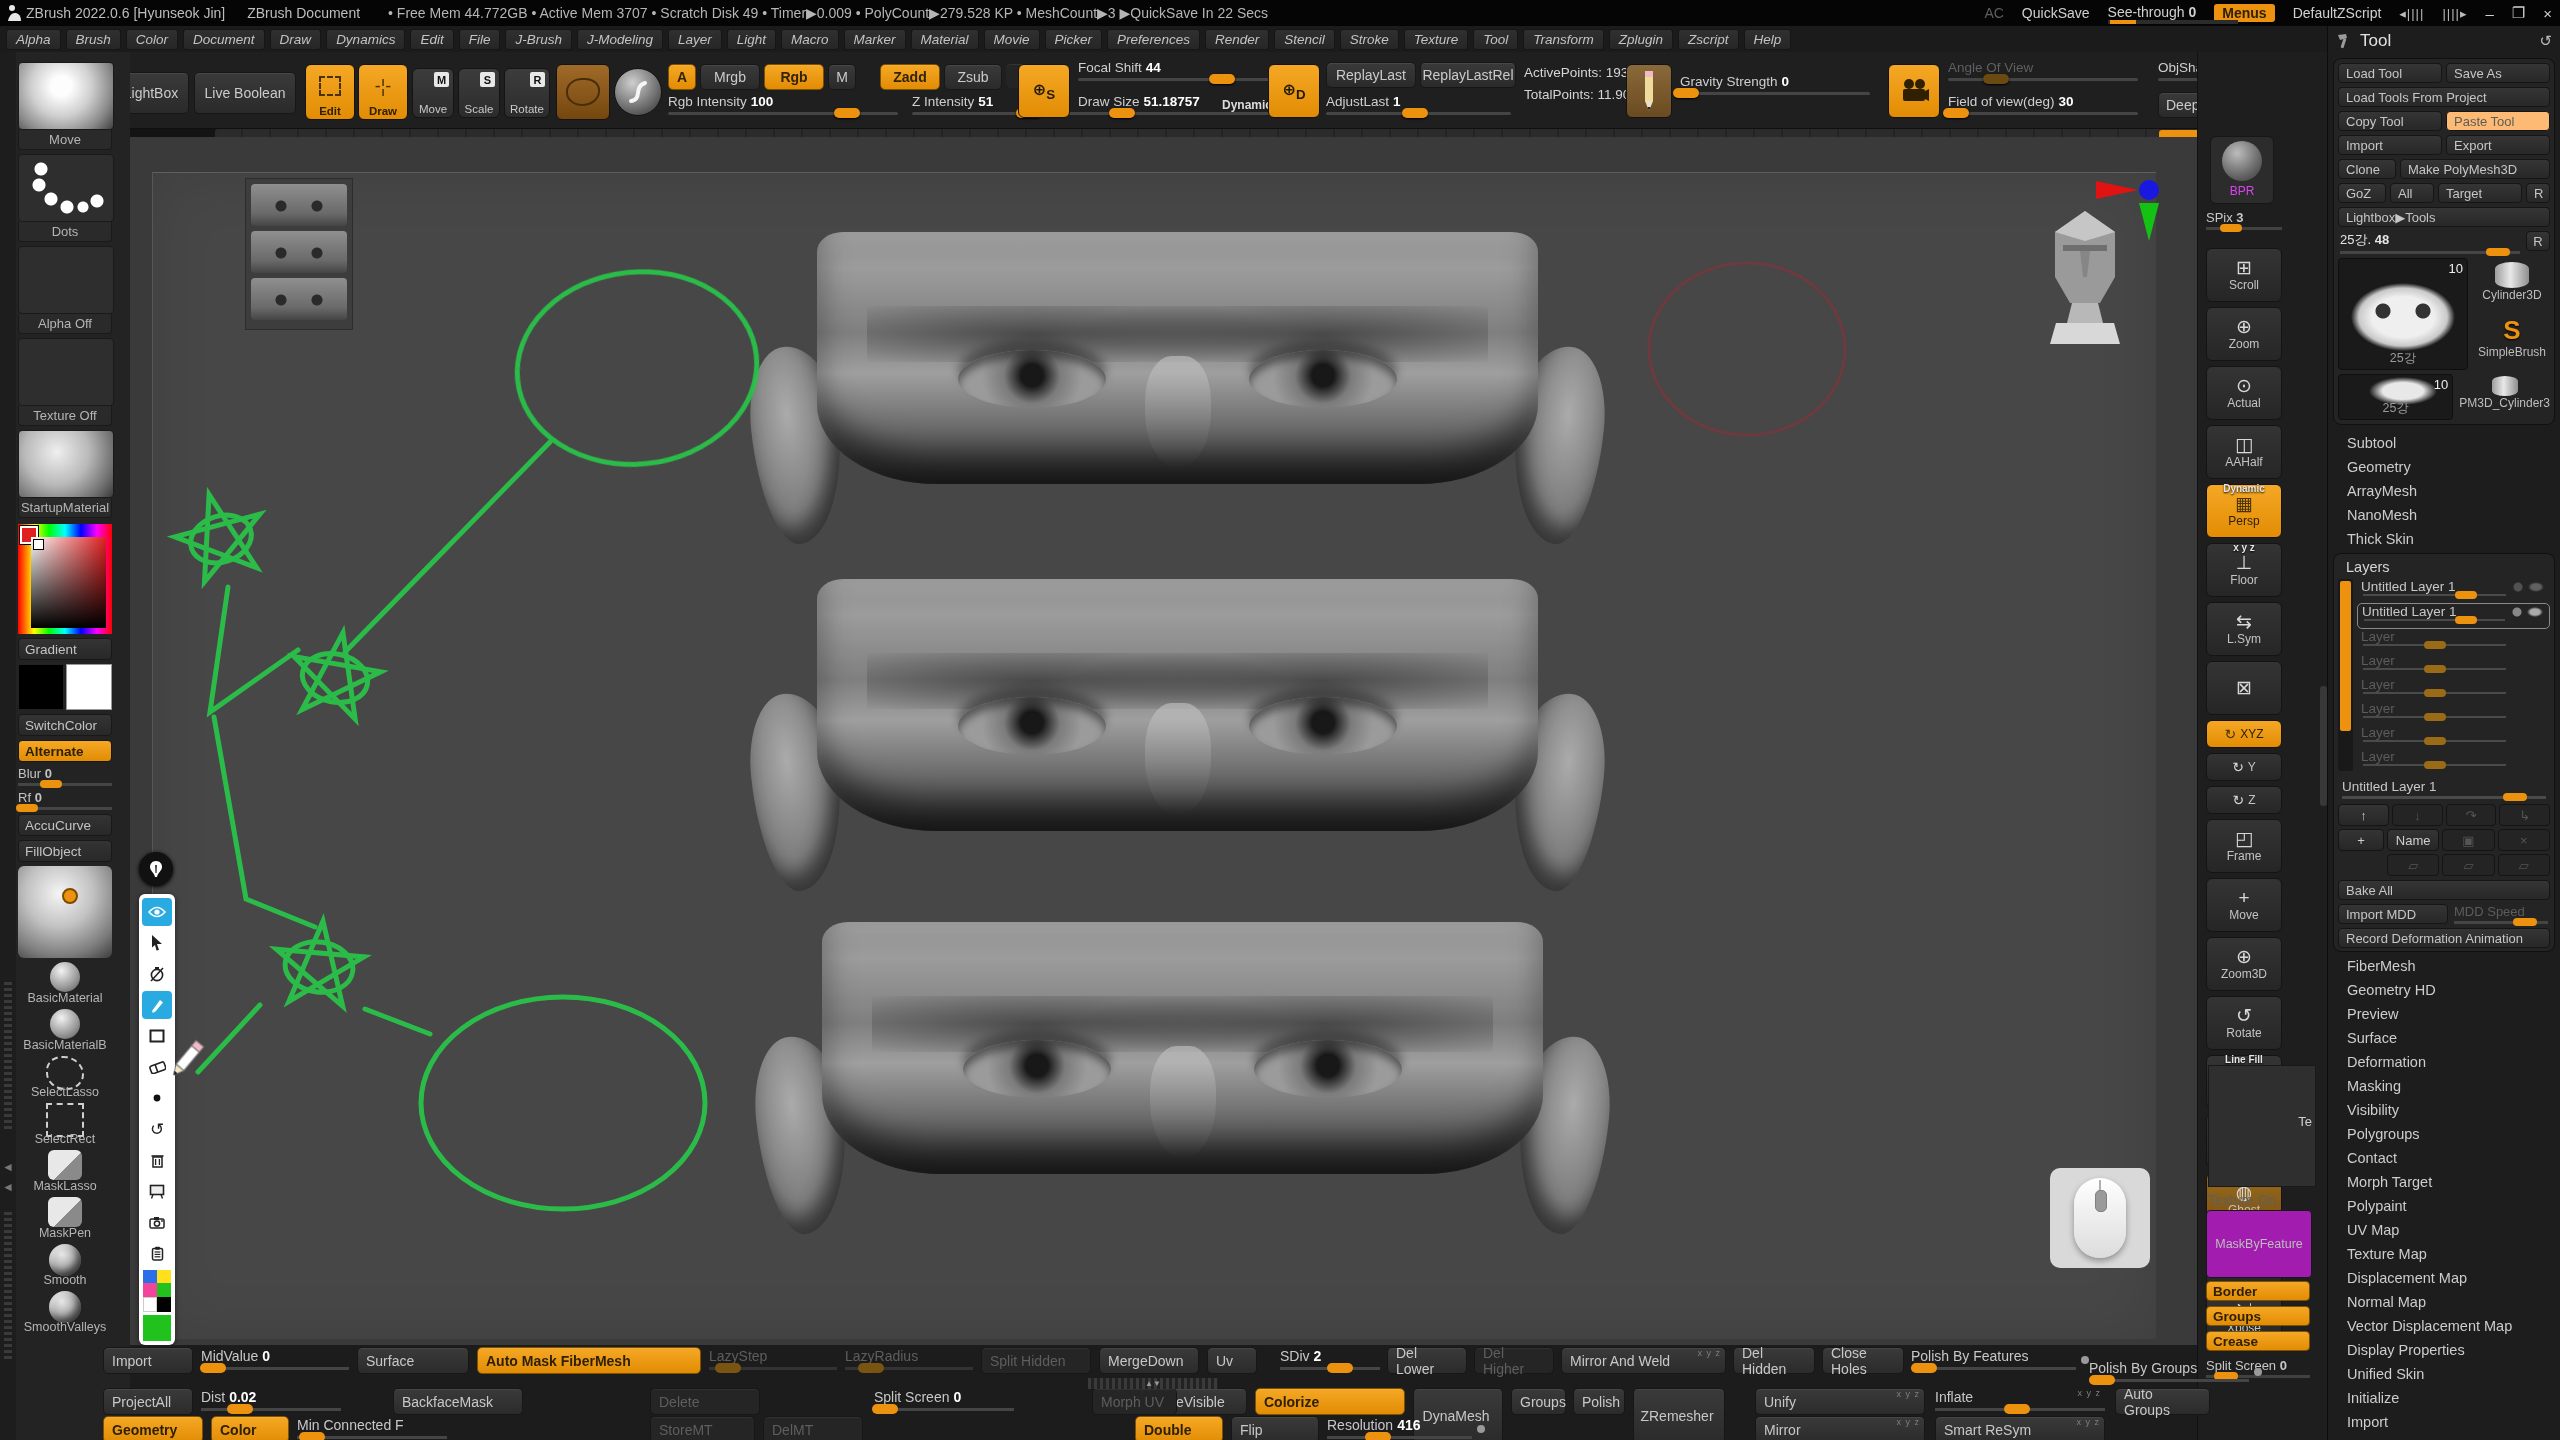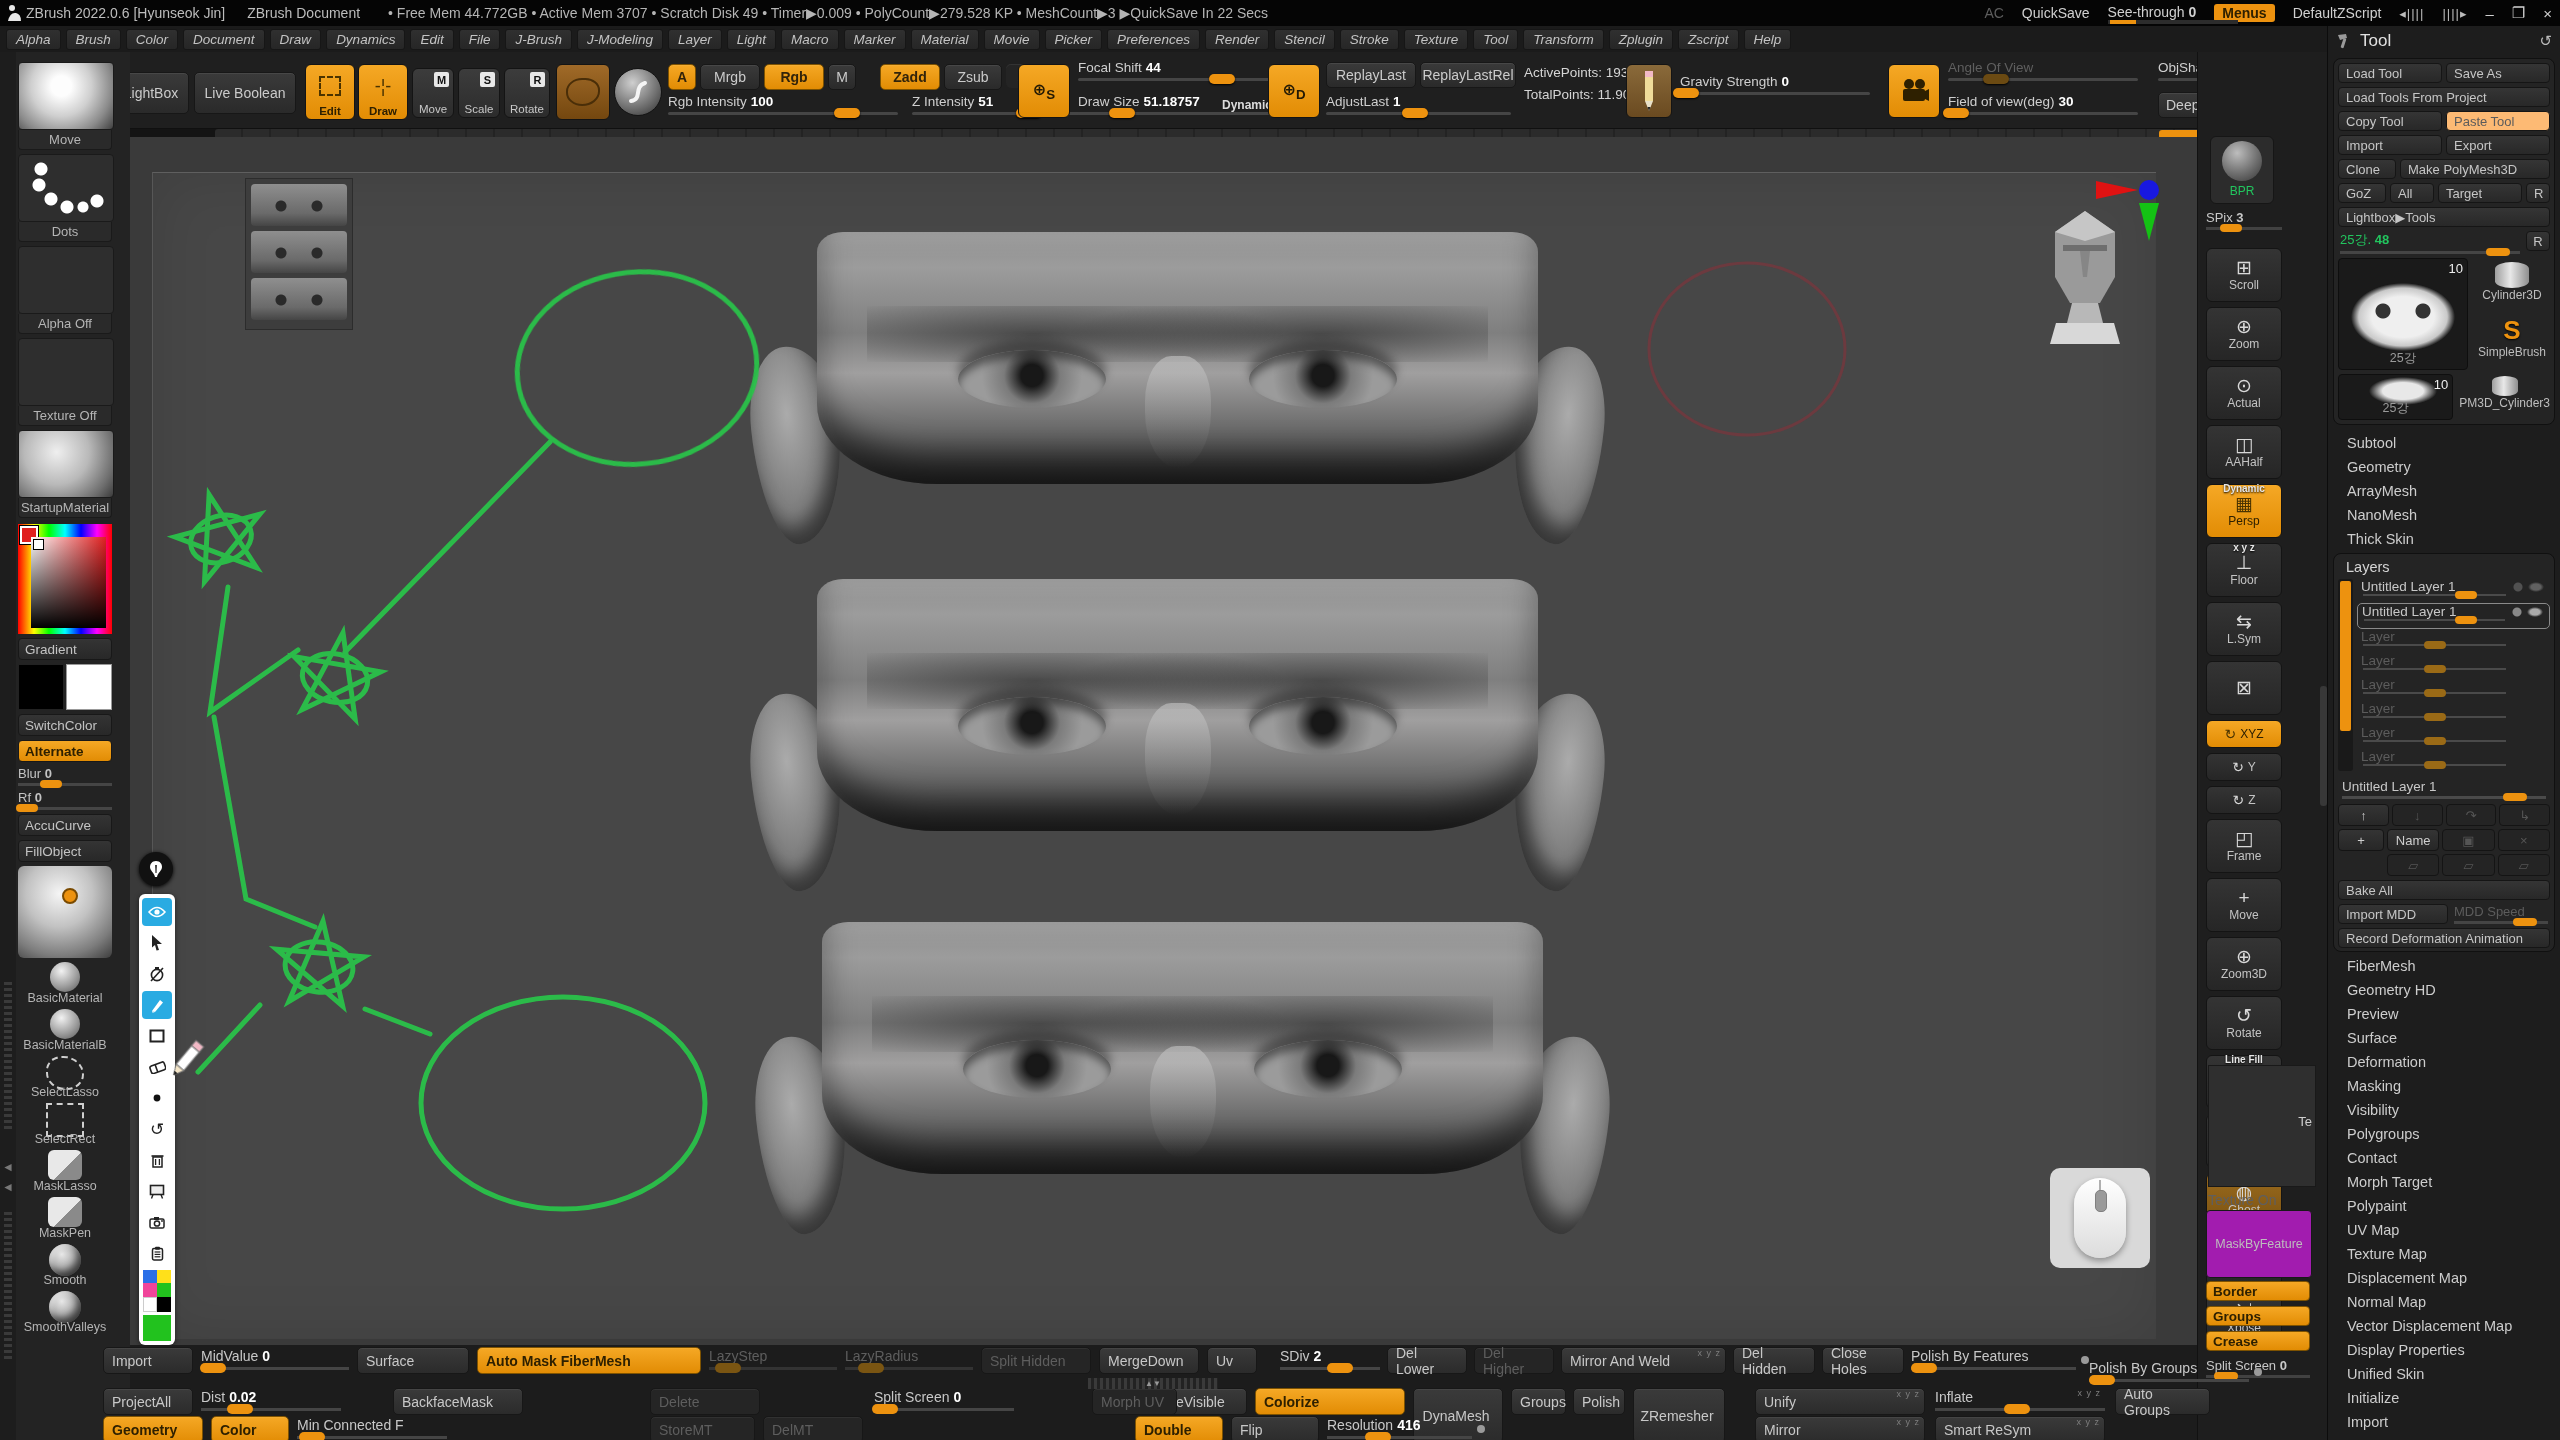--- a/index.html
+++ b/index.html
@@ -126,21 +126,21 @@
   .ep-btn{width:30px;height:28px;border-radius:4px;display:flex;align-items:center;justify-content:center;color:#222;font-size:17px;}
   .ep-btn.sel{background:var(--eblue);color:#fff;}
   .ep-pal{width:28px;height:42px;display:grid;grid-template-columns:1fr 1fr;}
   .ep-pal i{display:block;}
   .ep-cur{width:28px;height:26px;background:#22c21e;}
 
   
   .right-shelf{position:absolute;left:2197px;top:52px;width:130px;height:1388px;background:#1e1e1e;border-left:1px solid #111;}
   .rs-bpr{position:absolute;left:12px;top:84px;width:62px;height:66px;border-radius:6px;background:#2c2c2c;border:1px solid #161616;text-align:center;}
   .rs-bpr .ball{width:40px;height:40px;margin:4px auto 0;border-radius:50%;background:radial-gradient(circle at 38% 30%,#bdbdbd,#6f6f6f 55%,#333);}
-  .rs-bpr .rs-label{font-size:12px;color:#22c55e;}
+  .rs-bpr .rs-label{font-size:12px;color:#d946ef;}
   .rs-spix{position:absolute;left:8px;top:158px;width:76px;font-size:13px;color:#c8c8c8;}
   .rs-spix .track{position:relative;height:3px;background:#414141;margin-top:2px;}
   .rs-spix .handle{position:absolute;top:-3px;left:var(--pct,0%);transform:translateX(-50%);width:22px;height:8px;border-radius:4px;background:var(--orange);}
   .rs-list{position:absolute;left:8px;top:196px;width:76px;display:flex;flex-direction:column;gap:5px;}
   .rs-item{position:relative;height:52px;background:linear-gradient(#343434,#262626);border:1px solid #141414;border-radius:6px;
     display:flex;flex-direction:column;align-items:center;justify-content:center;color:#c3c3c3;}
   .rs-item .glyph{font-size:19px;line-height:20px;color:#d8d8d8;}
   .rs-item .rs-label{font-size:12px;}
   .rs-item .tag{display:none;position:absolute;top:-2px;left:0;right:0;text-align:center;font-size:10px;font-weight:bold;color:#e6e6e6;text-shadow:0 1px 2px #000;}
   .rs-item .tag.show{display:block;}
@@ -161,21 +161,21 @@
   .tool-panel{position:absolute;left:2327px;top:26px;width:233px;height:1414px;background:#1d1d1d;border-left:1px solid #0c0c0c;box-sizing:border-box;}
   .tp-scroll{position:absolute;left:-8px;top:660px;width:7px;height:120px;background:#383838;border-radius:3px;}
   .tp-head{display:flex;align-items:center;height:30px;padding:0 8px;font-size:17px;color:#e0e0e0;}
   .tp-head .spacer{flex:1;}
   .tp-box{margin:2px 5px 6px;background:#242424;border:1px solid #101010;border-radius:8px;padding:4px;}
   .tp-row{display:flex;gap:4px;margin-bottom:4px;}
   .tp-btn{height:20px;background:linear-gradient(#353535,#282828);border:1px solid #151515;border-radius:4px;
     font-size:13px;color:#c6c6c6;display:flex;align-items:center;padding:0 7px;box-sizing:border-box;flex:1;white-space:nowrap;overflow:hidden;}
   .tp-btn.dim{color:#5c5c5c;background:#fdba74;}
   .tp-btn.center{justify-content:center;}
-  .tp-slider{flex:1;font-size:13px;color:#22c55e;padding:0 2px;}
+  .tp-slider{flex:1;font-size:13px;color:#e5e5e5;padding:0 2px;}
   .tp-slider .track{position:relative;height:3px;background:#454545;margin-top:2px;}
   .tp-slider .handle{position:absolute;top:-3px;left:var(--pct,0%);transform:translateX(-50%);width:24px;height:8px;border-radius:4px;background:var(--orange);}
   .tp-thumbs{display:flex;gap:6px;margin-top:2px;}
   .ct-big{width:128px;height:110px;background:#1a1a1a;border:1px solid #0e0e0e;border-radius:4px;position:relative;
     background-image:radial-gradient(circle 7px at 44px 52px,#333 7px,transparent 8px),radial-gradient(circle 7px at 84px 52px,#333 7px,transparent 8px),radial-gradient(ellipse 52px 34px at 64px 58px,#efefef 60%,#c9c9c9 85%,transparent);}
   .ct-big .badge,.ct-sm .badge{position:absolute;top:2px;right:4px;font-size:13px;color:#eee;}
   .ct-big .nm,.ct-sm .nm{position:absolute;bottom:2px;left:0;right:0;text-align:center;font-size:12.5px;color:#9a9a9a;}
   .ct-side{flex:1;display:flex;flex-direction:column;gap:4px;}
   .ct-cell{position:relative;height:53px;text-align:center;}
   .ct-cell .cyl{width:34px;height:26px;margin:4px auto 0;background:linear-gradient(90deg,#9e9e9e,#e8e8e8 45%,#8e8e8e);border-radius:50%/26%;}

